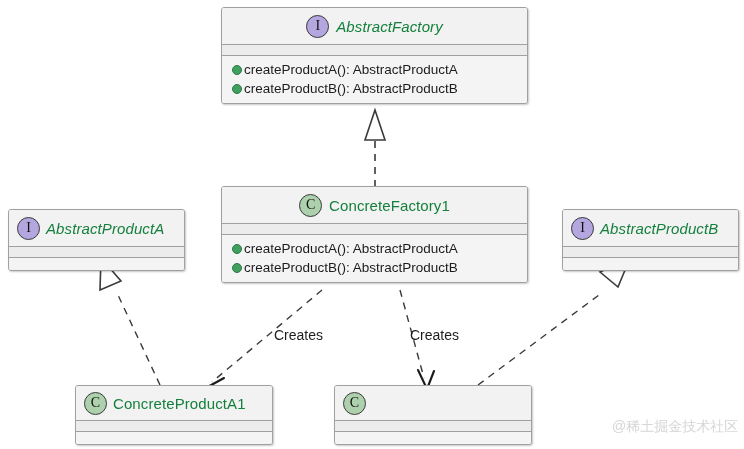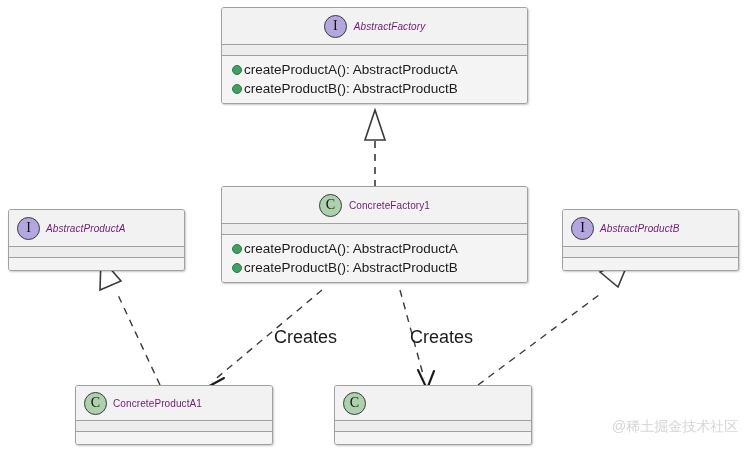--- a/index.html
+++ b/index.html
@@ -38,22 +38,22 @@
     display: flex;
     align-items: center;
     justify-content: center;
     gap: 7px;
     height: 36px;
     background: #f2f2f2;
     padding: 0 8px;
     box-sizing: border-box;
   }
   .uml-title {
-    font-size: 10px;
-    color: #701a75;
+    font-size: 15px;
+    color: #15803d;
     white-space: nowrap;
     letter-spacing: 0.1px;
   }
   .uml-title.italic { font-style: italic; }
 
   
   .stereo {
     width: 21px;
     height: 21px;
     border-radius: 50%;
@@ -98,21 +98,21 @@
     height: 8px;
     border-radius: 50%;
     background: #3fa05f;
     border: 1px solid #2e7a48;
     flex: 0 0 auto;
   }
 
   
   .edge-label {
     position: absolute;
-    font-size: 18px;
+    font-size: 14px;
     color: #1c1c1c;
     white-space: nowrap;
   }
 
   
   .watermark {
     position: absolute;
     font-size: 14px;
     color: #d6d6d6;
     white-space: nowrap;

